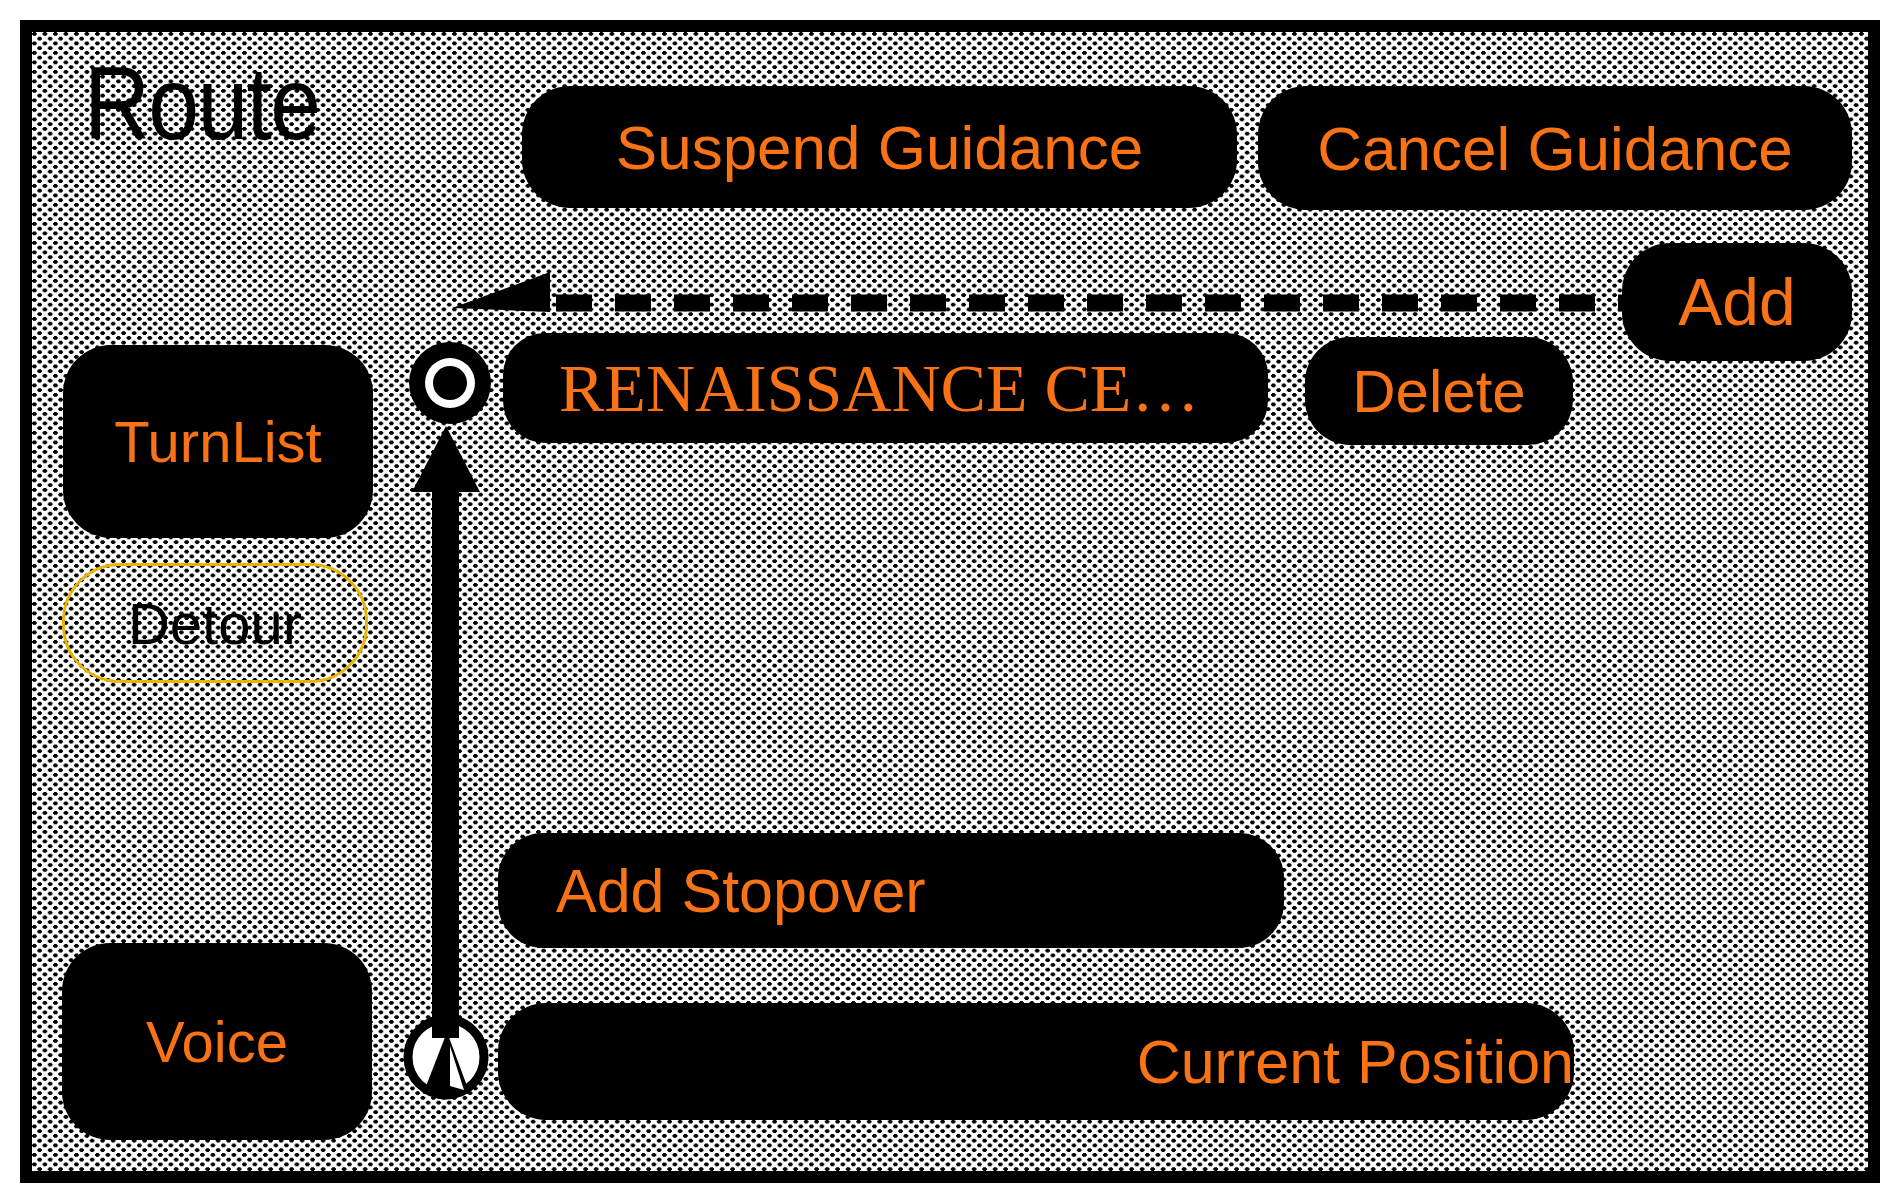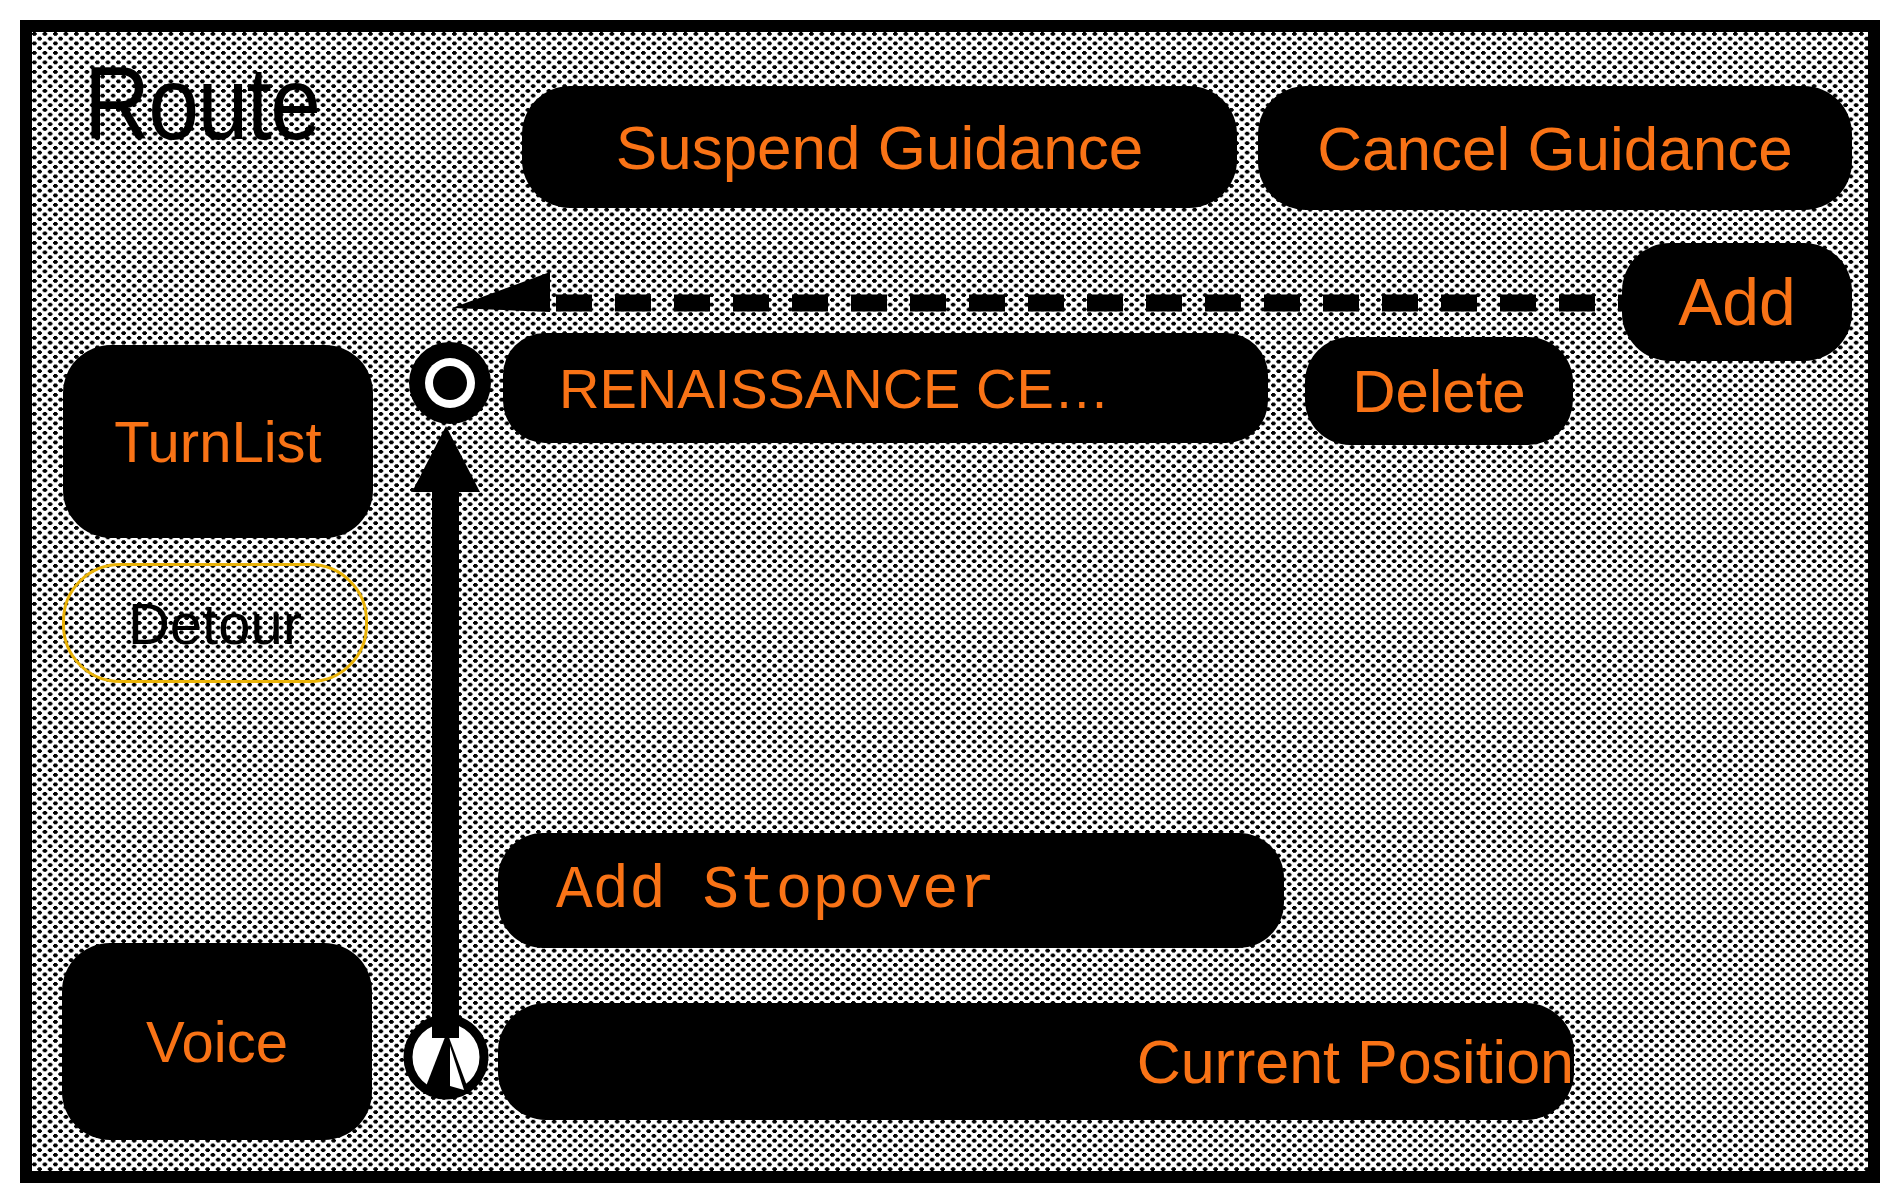--- a/index.html
+++ b/index.html
@@ -30,28 +30,28 @@
   .btn {
     position:absolute; background:#000; color:#f97316;
     display:flex; align-items:center; justify-content:center;
     text-align:center; white-space:nowrap; cursor:pointer;
   }
   .btn .lines { display:flex; flex-direction:row; align-items:center; }
 
   .btn-suspend  { left:522px;  top:86px;   width:715px;  height:122px; border-radius:48px; font-size:62px; }
   .btn-cancel   { left:1258px; top:86px;   width:594px;  height:124px; border-radius:48px; font-size:62px;justify-content:center; }
   .btn-add      { left:1622px; top:243px;  width:230px;  height:118px; border-radius:48px; font-size:66px; }
-  .btn-dest     { left:503px;  top:333px;  width:765px;  height:110px; border-radius:42px; font-size:56px;
-                  justify-content:flex-start; padding-left:56px; }
+  .btn-dest     { left:503px;  top:333px;  width:765px;  height:110px; border-radius:42px; font-size:68px;
+                  justify-content:flex-start; padding-left:56px;font-family:Liberation Serif, serif; }
   .btn-delete   { left:1305px; top:337px;  width:268px;  height:108px; border-radius:45px; font-size:60px; }
   .btn-turnlist { left:63px;   top:345px;  width:310px;  height:193px; border-radius:48px; font-size:58px; line-height:74px; }
   .btn-detour   { left:62px;   top:563px;  width:306px;  height:120px; border-radius:58px; font-size:58px;
                   background:transparent; color:#000; border:3px solid #eab308; }
   .btn-stopover { left:498px;  top:833px;  width:786px;  height:115px; border-radius:45px; font-size:61px;
-                  justify-content:flex-start; padding-left:58px;font-family:Liberation Mono, monospace; }
+                  justify-content:flex-start; padding-left:58px; }
   .btn-current  { left:498px;  top:1003px; width:1076px; height:117px; border-radius:48px; font-size:61px;
                   justify-content:flex-end; padding-left:60px; }
   .btn-voice    { left:62px;   top:943px;  width:310px;  height:197px; border-radius:48px; font-size:58px; line-height:74px; }
 </style>
 </head>
 <body>
 
 <div class="frame"></div>
 
 <svg class="overlay" viewBox="0 0 1887 1191">

